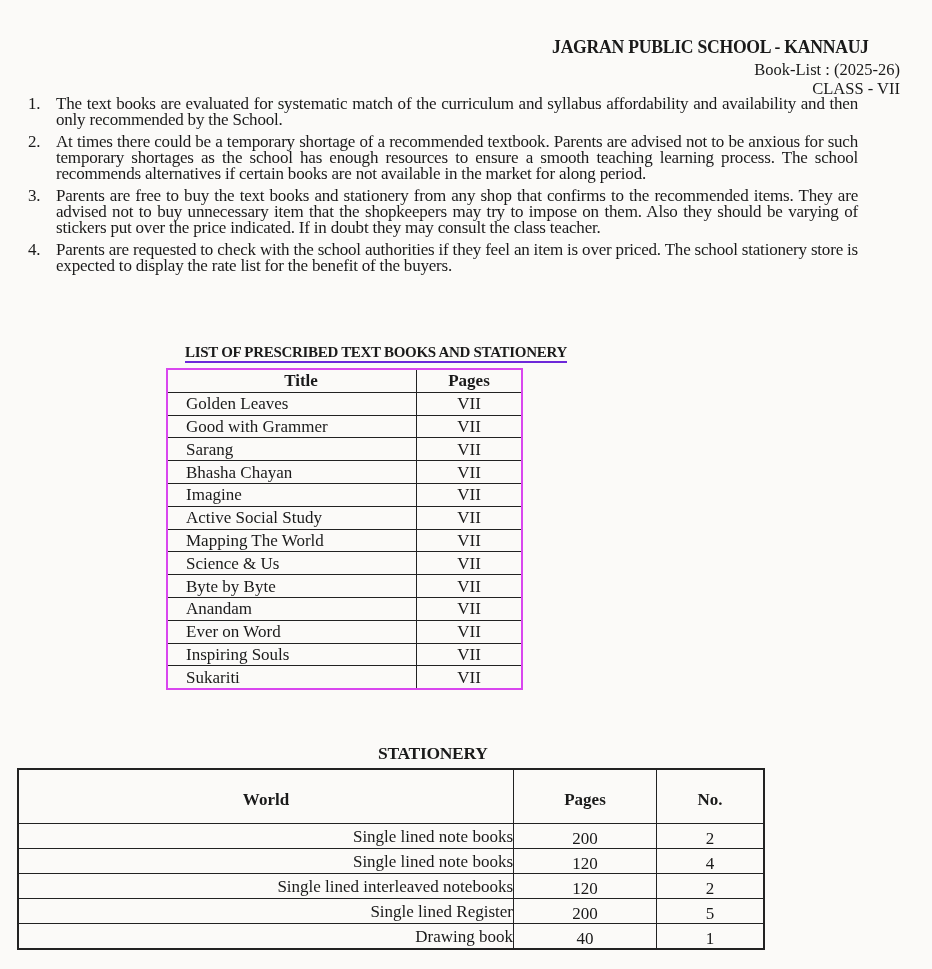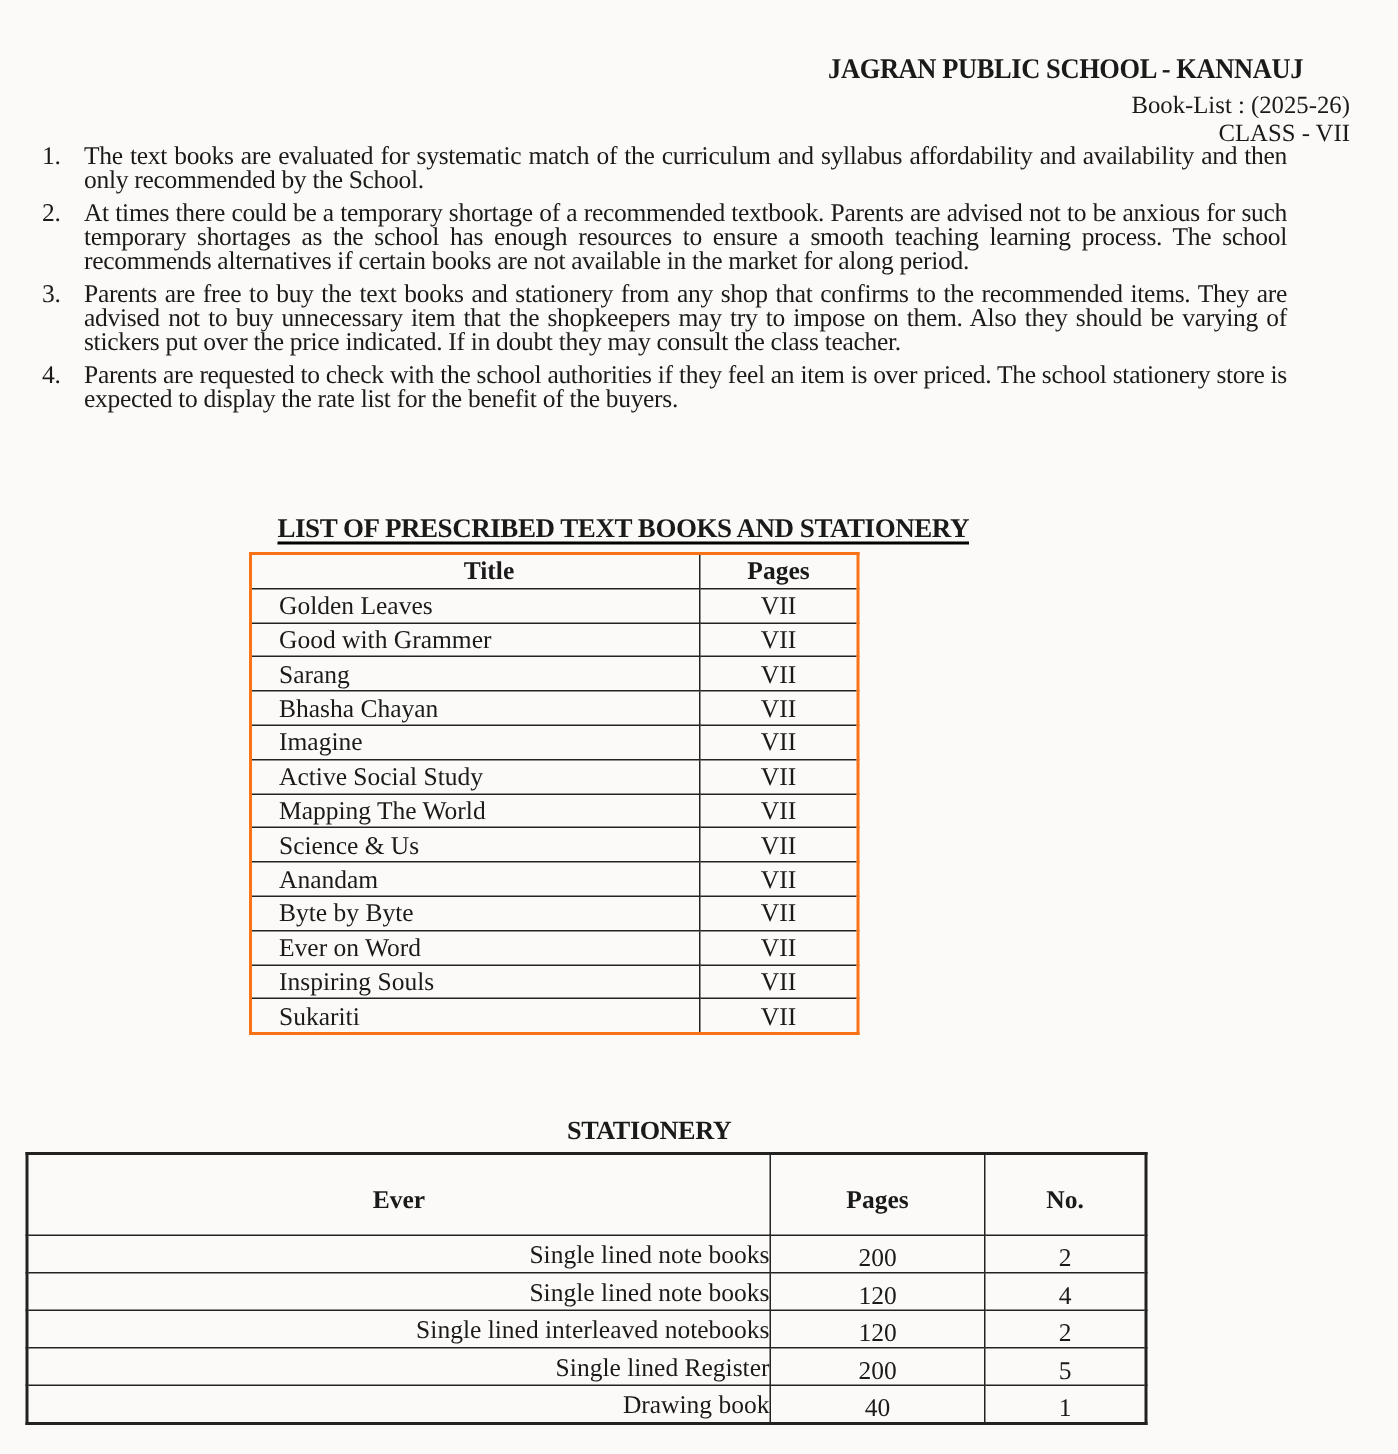--- a/index.html
+++ b/index.html
@@ -16,26 +16,26 @@
   .booklist { font-size: 16.5px; margin-top: 2px; margin-left: 6px; }
   .classname { font-size: 16.5px; margin-top: -1px; margin-left: 6px; }
 
   .notes { position: absolute; left: 28px; top: 96px; width: 830px; }
   .note { display: flex; font-size: 17px; line-height: 16px; margin-bottom: 6px; letter-spacing: -0.2px; }
   .note .num { width: 28px; flex: none; }
   .note .txt { flex: 1; text-align: justify; }
 
   .list-title {
     position: absolute; left: 185px; top: 343px;
-    font-weight: bold; font-size: 18px; letter-spacing: -0.3px;
-    border-bottom: 2px solid #000000; line-height: 18px;
+    font-weight: bold; font-size: 15px; letter-spacing: -0.3px;
+    border-bottom: 2px solid #6d28d9; line-height: 18px;
   }
 
   table { border-collapse: collapse; position: absolute; }
-  .books { left: 166px; top: 368px; width: 407px; border: 2px solid #f97316; }
+  .books { left: 166px; top: 368px; width: 357px; border: 2px solid #d946ef; }
   .books th, .books td { border: 1.5px solid #222; padding: 0 0 0 18px; font-size: 17px; height: 21.8px; line-height: 19px; }
   .books th { font-weight: bold; text-align: center; }
   .books td.part, .books th.part { text-align: center; padding: 0; width: 104px; }
 
   .stat-title { position: absolute; left: 378px; top: 743px; font-weight: bold; font-size: 17.5px; letter-spacing: -0.3px; }
   .stat { left: 17px; top: 768px; width: 748px; border: 2px solid #222; }
   .stat th, .stat td { border: 1.5px solid #222; font-size: 17px; line-height: 19px; text-align: right; }
   .stat th { height: 46px; font-weight: bold; text-align: center; padding-top: 6px; }
   .stat td { height: 22px; padding: 0 0 0 14px; }
   .stat td.pages, .stat td.no { text-align: center; padding: 2px 0 0 0; vertical-align: bottom; }
@@ -108,25 +108,25 @@
         </tr>
       <tr>
           <td>Mapping The World</td>
           <td class="part">VII</td>
         </tr>
       <tr>
           <td>Science &amp; Us</td>
           <td class="part">VII</td>
         </tr>
       <tr>
-          <td>Anandam</td>
+          <td>Byte by Byte</td>
           <td class="part">VII</td>
         </tr>
       <tr>
-          <td>Byte by Byte</td>
+          <td>Anandam</td>
           <td class="part">VII</td>
         </tr>
       <tr>
           <td>Ever on Word</td>
           <td class="part">VII</td>
         </tr>
       <tr>
           <td>Inspiring Souls</td>
           <td class="part">VII</td>
         </tr>
@@ -135,21 +135,21 @@
           <td class="part">VII</td>
         </tr>
     </tbody>
   </table>
 
   <div class="stat-title">STATIONERY</div>
 
   <table class="stat">
     <thead>
       <tr>
-        <th>Ever</th>
+        <th>World</th>
         <th class="col-pages">Pages</th>
         <th class="col-no">No.</th>
       </tr>
     </thead>
     <tbody>
       <tr>
           <td>Single lined note books</td>
           <td class="pages">200</td>
           <td class="no">2</td>
         </tr>

